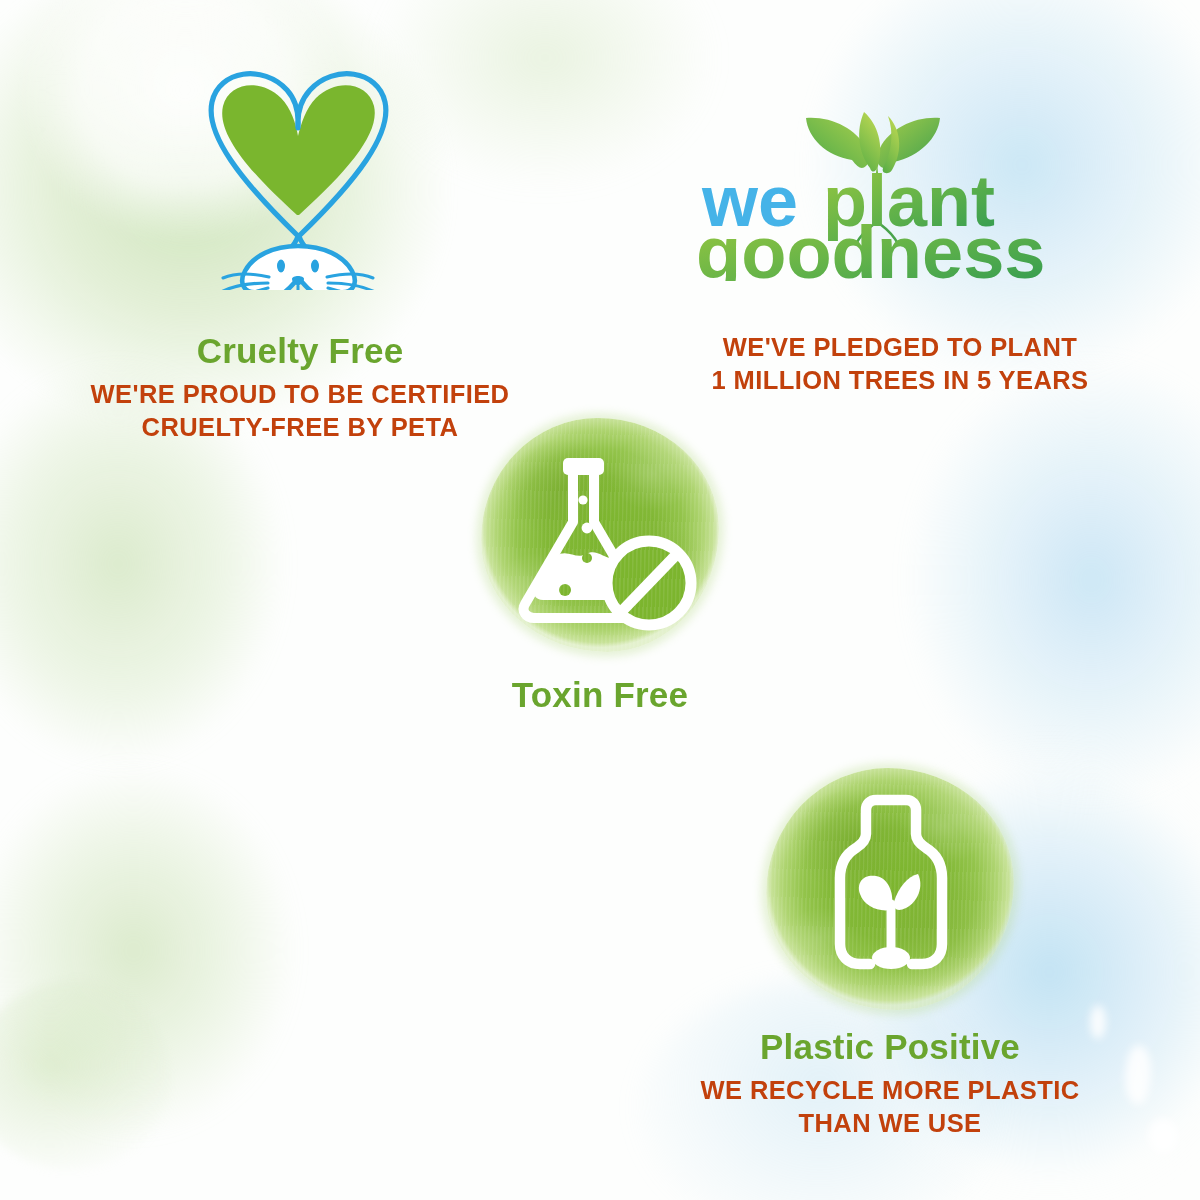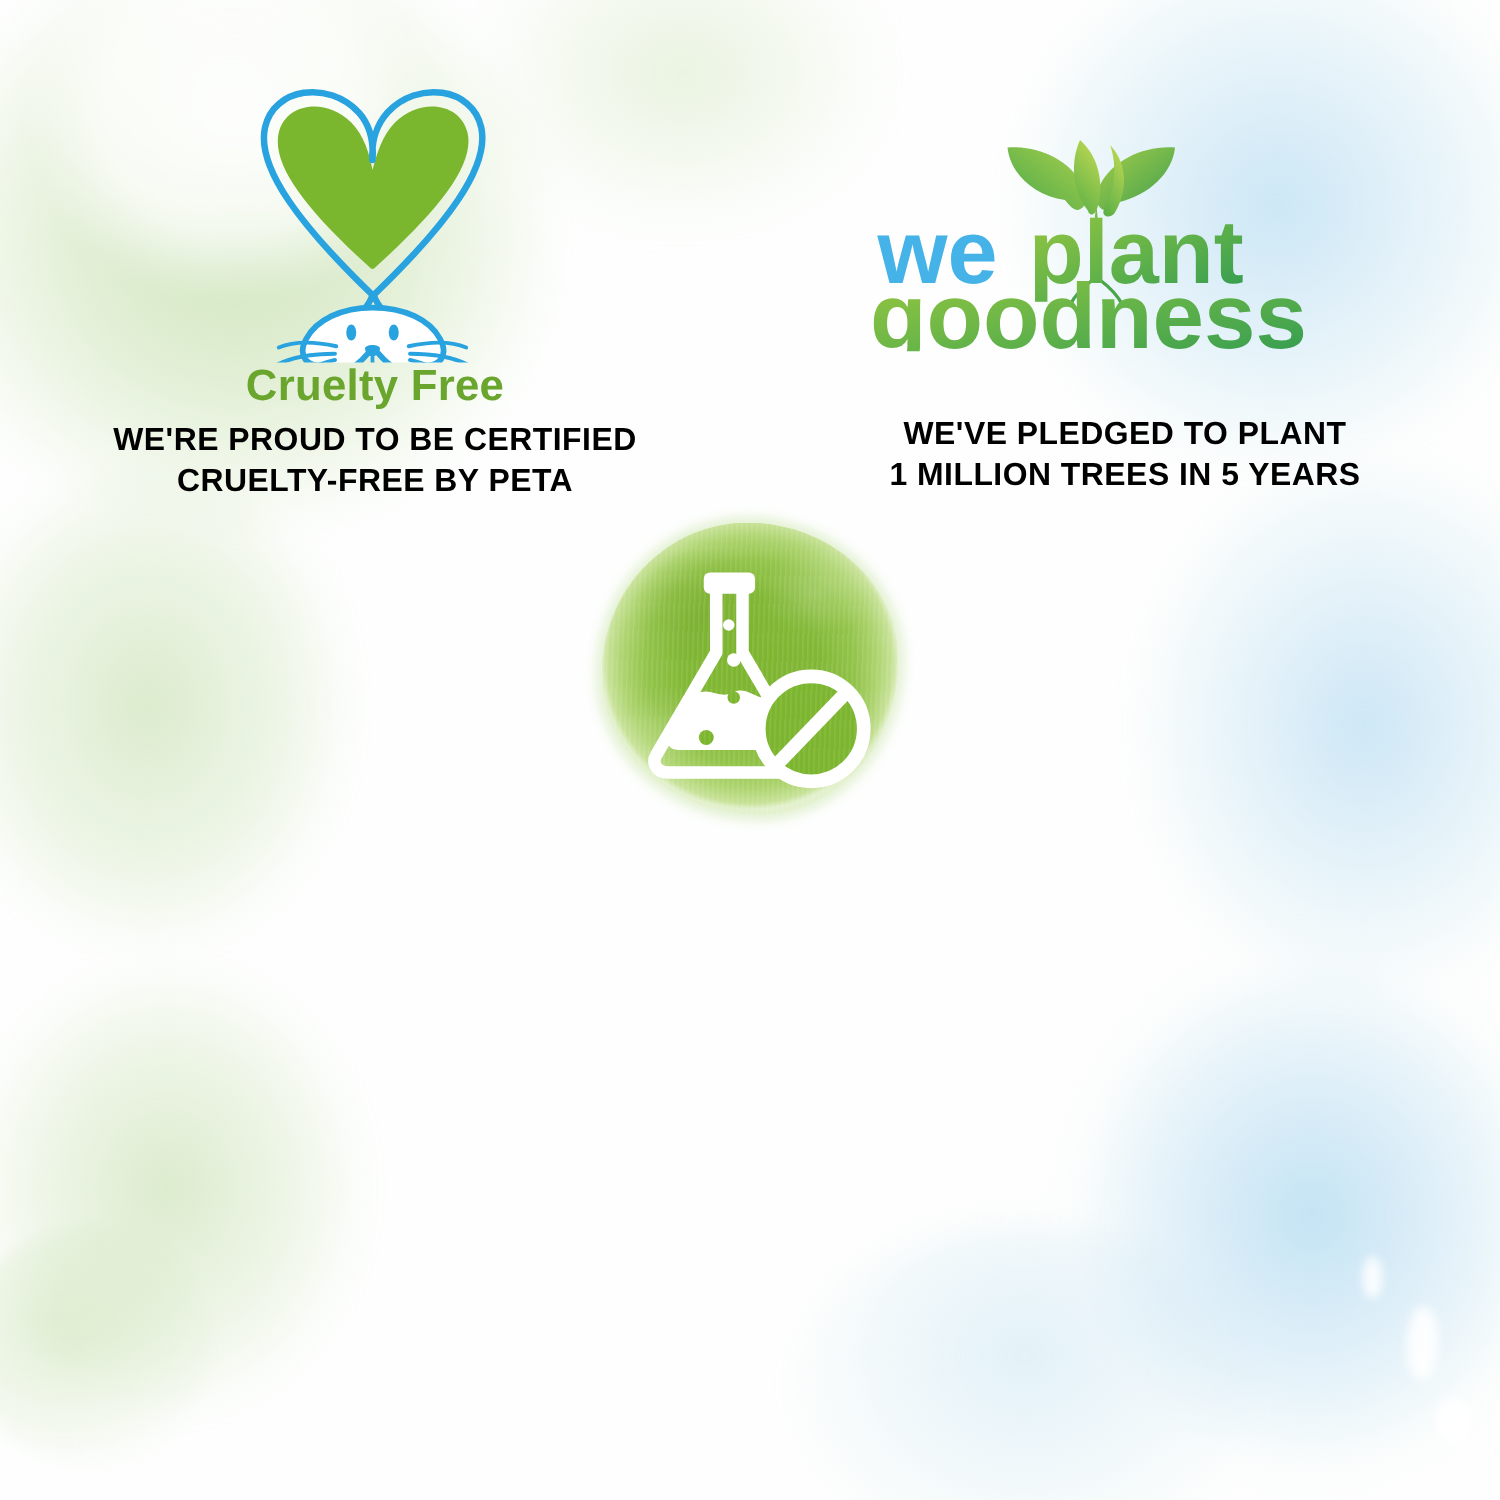--- a/index.html
+++ b/index.html
@@ -88,21 +88,21 @@
   .badge{position:absolute;text-align:center;}
   .badge-title{
     color:#6aa52e;
     font-weight:bold;
     font-size:35px;
     letter-spacing:.2px;
     line-height:1.1;
     margin:0;
   }
   .badge-desc{
-    color:#000000;
+    color:#c2410c;
     font-weight:bold;
     font-size:25.5px;
     letter-spacing:.4px;
     line-height:1.30;
     margin:7px 0 0 0;
     white-space:pre-line;
   }
 
   
   .wc-circle{
@@ -181,21 +181,21 @@
 
         <path d="M84 237 C 66 233, 50 233, 38 238" fill="none" stroke="#29a3e0" stroke-width="3.1" stroke-linecap="round"></path>
         <path d="M83 243 C 64 243, 48 246, 36 252" fill="none" stroke="#29a3e0" stroke-width="3.1" stroke-linecap="round"></path>
         <path d="M83 248 C 66 252, 52 259, 43 268" fill="none" stroke="#29a3e0" stroke-width="3.1" stroke-linecap="round"></path>
 
         <path d="M142 237 C 160 233, 176 233, 188 238" fill="none" stroke="#29a3e0" stroke-width="3.1" stroke-linecap="round"></path>
         <path d="M143 243 C 162 243, 178 246, 190 252" fill="none" stroke="#29a3e0" stroke-width="3.1" stroke-linecap="round"></path>
         <path d="M143 248 C 160 252, 174 259, 183 268" fill="none" stroke="#29a3e0" stroke-width="3.1" stroke-linecap="round"></path>
       </svg>
     </div>
-    <h2 class="badge-title" style="">Cruelty Free</h2>
+    <h2 class="badge-title" style="margin-top:42px;">Cruelty Free</h2>
     <p class="badge-desc">WE'RE PROUD TO BE CERTIFIED
 CRUELTY-FREE BY PETA</p>
   </div>
 
   <div class="badge" id="badge-plant">
     <div style="height:185px;position:relative;">
       <svg width="420" height="185" viewBox="0 0 420 185" style="position:absolute;left:90px;top:0;">
         <defs>
           <linearGradient id="gGreen" x1="0" y1="0" x2="1" y2="1">
             <stop offset="0%" stop-color="#9cc93f"></stop>
@@ -258,17 +258,41 @@
           <circle cx="102" cy="82" r="4.6" fill="#ffffff"></circle>
           <circle cx="106" cy="110" r="5.4" fill="#ffffff"></circle>
           <circle cx="106" cy="140" r="5" fill="#7cb52e"></circle>
           <circle cx="84" cy="172" r="6" fill="#7cb52e"></circle>
 
           <circle cx="168" cy="165" r="42" fill="#7cb52e" stroke="#ffffff" stroke-width="11"></circle>
           <line x1="142" y1="192" x2="194" y2="138" stroke="#ffffff" stroke-width="11" stroke-linecap="round"></line>
         </svg>
       </div>
     </div>
-  </div>
-
-
+    <h2 class="badge-title" style="margin-top:20px;">Toxin Free</h2>
+  </div>
+
+
+  <div class="badge" id="badge-plastic">
+    <div class="icon-slot" style="height:242px;">
+      <div class="wc-circle" style="width:248px;height:242px;position:absolute;left:176px;top:0;">
+        <svg viewBox="0 0 248 242">
+
+          <path d="M100 42 L100 66 C 100 72, 96 76, 90 80 C 80 86, 74 96, 74 110 L74 176 C 74 188, 82 196, 94 196 L104 196
+                   M146 196 L156 196 C 168 196, 176 188, 176 176 L176 110 C 176 96, 170 86, 160 80 C 154 76, 150 72, 150 66 L150 42
+                   M100 42 C 100 36, 104 32, 110 32 L140 32 C 146 32, 150 36, 150 42" fill="none" stroke="#ffffff" stroke-width="10.5" stroke-linecap="round" stroke-linejoin="round"></path>
+
+          <path d="M125 186 L125 136" stroke="#ffffff" stroke-width="9" stroke-linecap="round" fill="none"></path>
+
+          <path d="M124 142 C 112 144, 98 138, 94 126 C 90 114, 98 106, 110 108 C 122 110, 128 124, 126 138 C 126 142, 126 142, 124 142 Z" fill="#ffffff"></path>
+
+          <path d="M128 134 C 132 120, 142 108, 152 106 C 158 118, 152 134, 140 140 C 132 144, 127 142, 128 134 Z" fill="#ffffff"></path>
+
+          <ellipse cx="125" cy="190" rx="19" ry="11" fill="#ffffff"></ellipse>
+        </svg>
+      </div>
+    </div>
+    <h2 class="badge-title" style="margin-top:18px;">Plastic Positive</h2>
+    <p class="badge-desc">WE RECYCLE MORE PLASTIC
+THAN WE USE</p>
+  </div>
 
 </div>
 
 </body></html>

